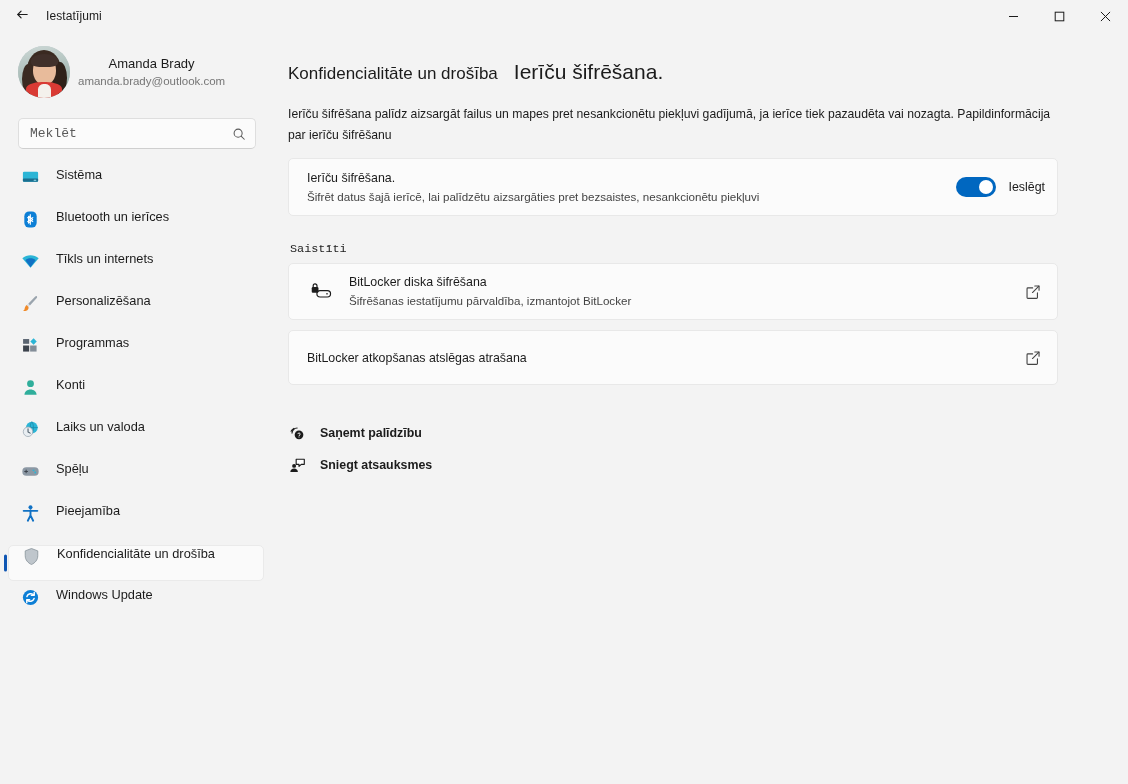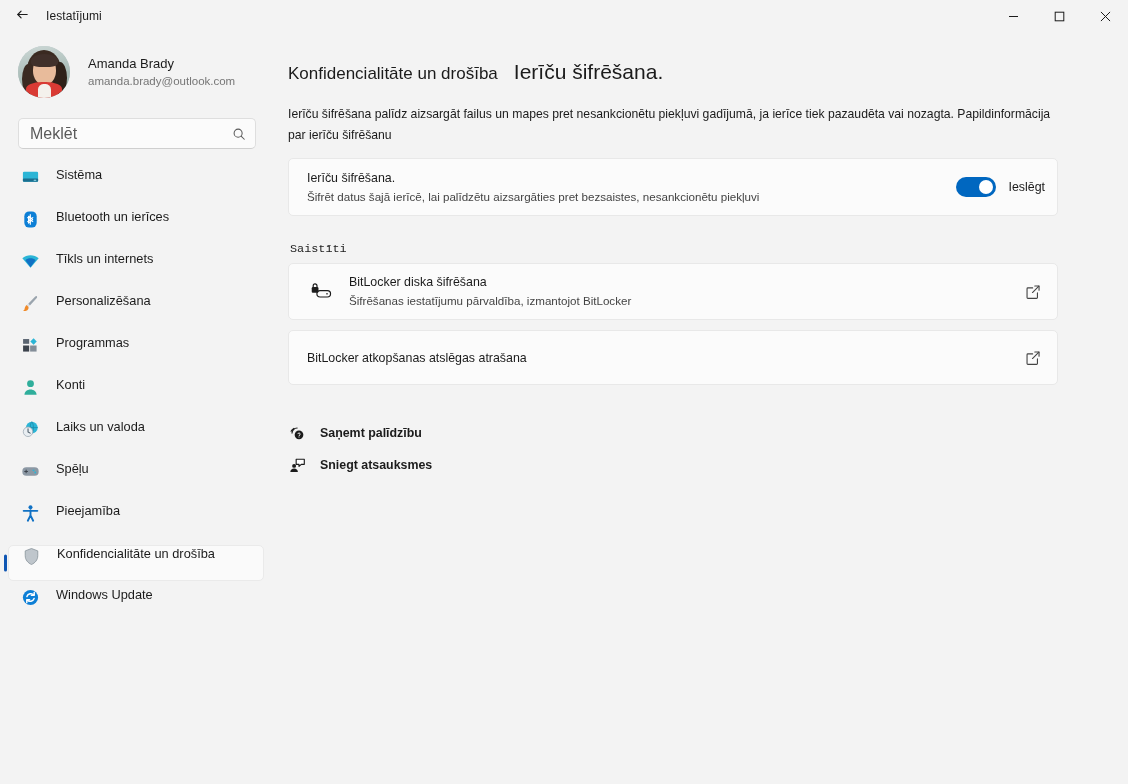--- a/index.html
+++ b/index.html
@@ -60,21 +60,22 @@
     flex: 0 0 272px;
     background: #F3F3F3;
     padding: 0;
     display: flex;
     flex-direction: column;
   }
   .account {
     display: flex;
     align-items: center;
     padding: 14px 0 10px 18px;
-    gap: 18px;
+    gap: 8px;
+    text-align: center;
   }
   .avatar {
     width: 52px; height: 52px;
     border-radius: 50%;
     overflow: hidden;
     flex: 0 0 52px;
     position: relative;
     background: #b9c6c9;
   }
   .avatar .sky { position:absolute; inset:0; background:linear-gradient(170deg,#cdd8d6 0%, #a9bcb7 55%, #8fa59d 100%); }
@@ -121,22 +122,22 @@
     border: 1px solid #DEDEDE;
     border-bottom-color: #CFCFCF;
     border-radius: 5px;
     display: flex;
     align-items: center;
     padding: 0 9px 0 11px;
   }
   .searchbox input {
     flex: 1 1 auto;
     border: none; outline: none; background: transparent;
-    font-family: Liberation Sans, sans-serif;
-    font-size: 16px;
+    font-family: Liberation Mono, monospace;
+    font-size: 13px;
     color: #0369a1;
     min-width: 0;
   }
   .searchbox input::placeholder { color: #5a5a5a; }
   .search-ic { flex: 0 0 auto; display: flex; align-items: center; color: #5a5a5a; }
 
   .nav { padding: 8px 8px 0 8px; overflow: hidden; }
   .nav-item {
     position: relative;
     height: 36px;

